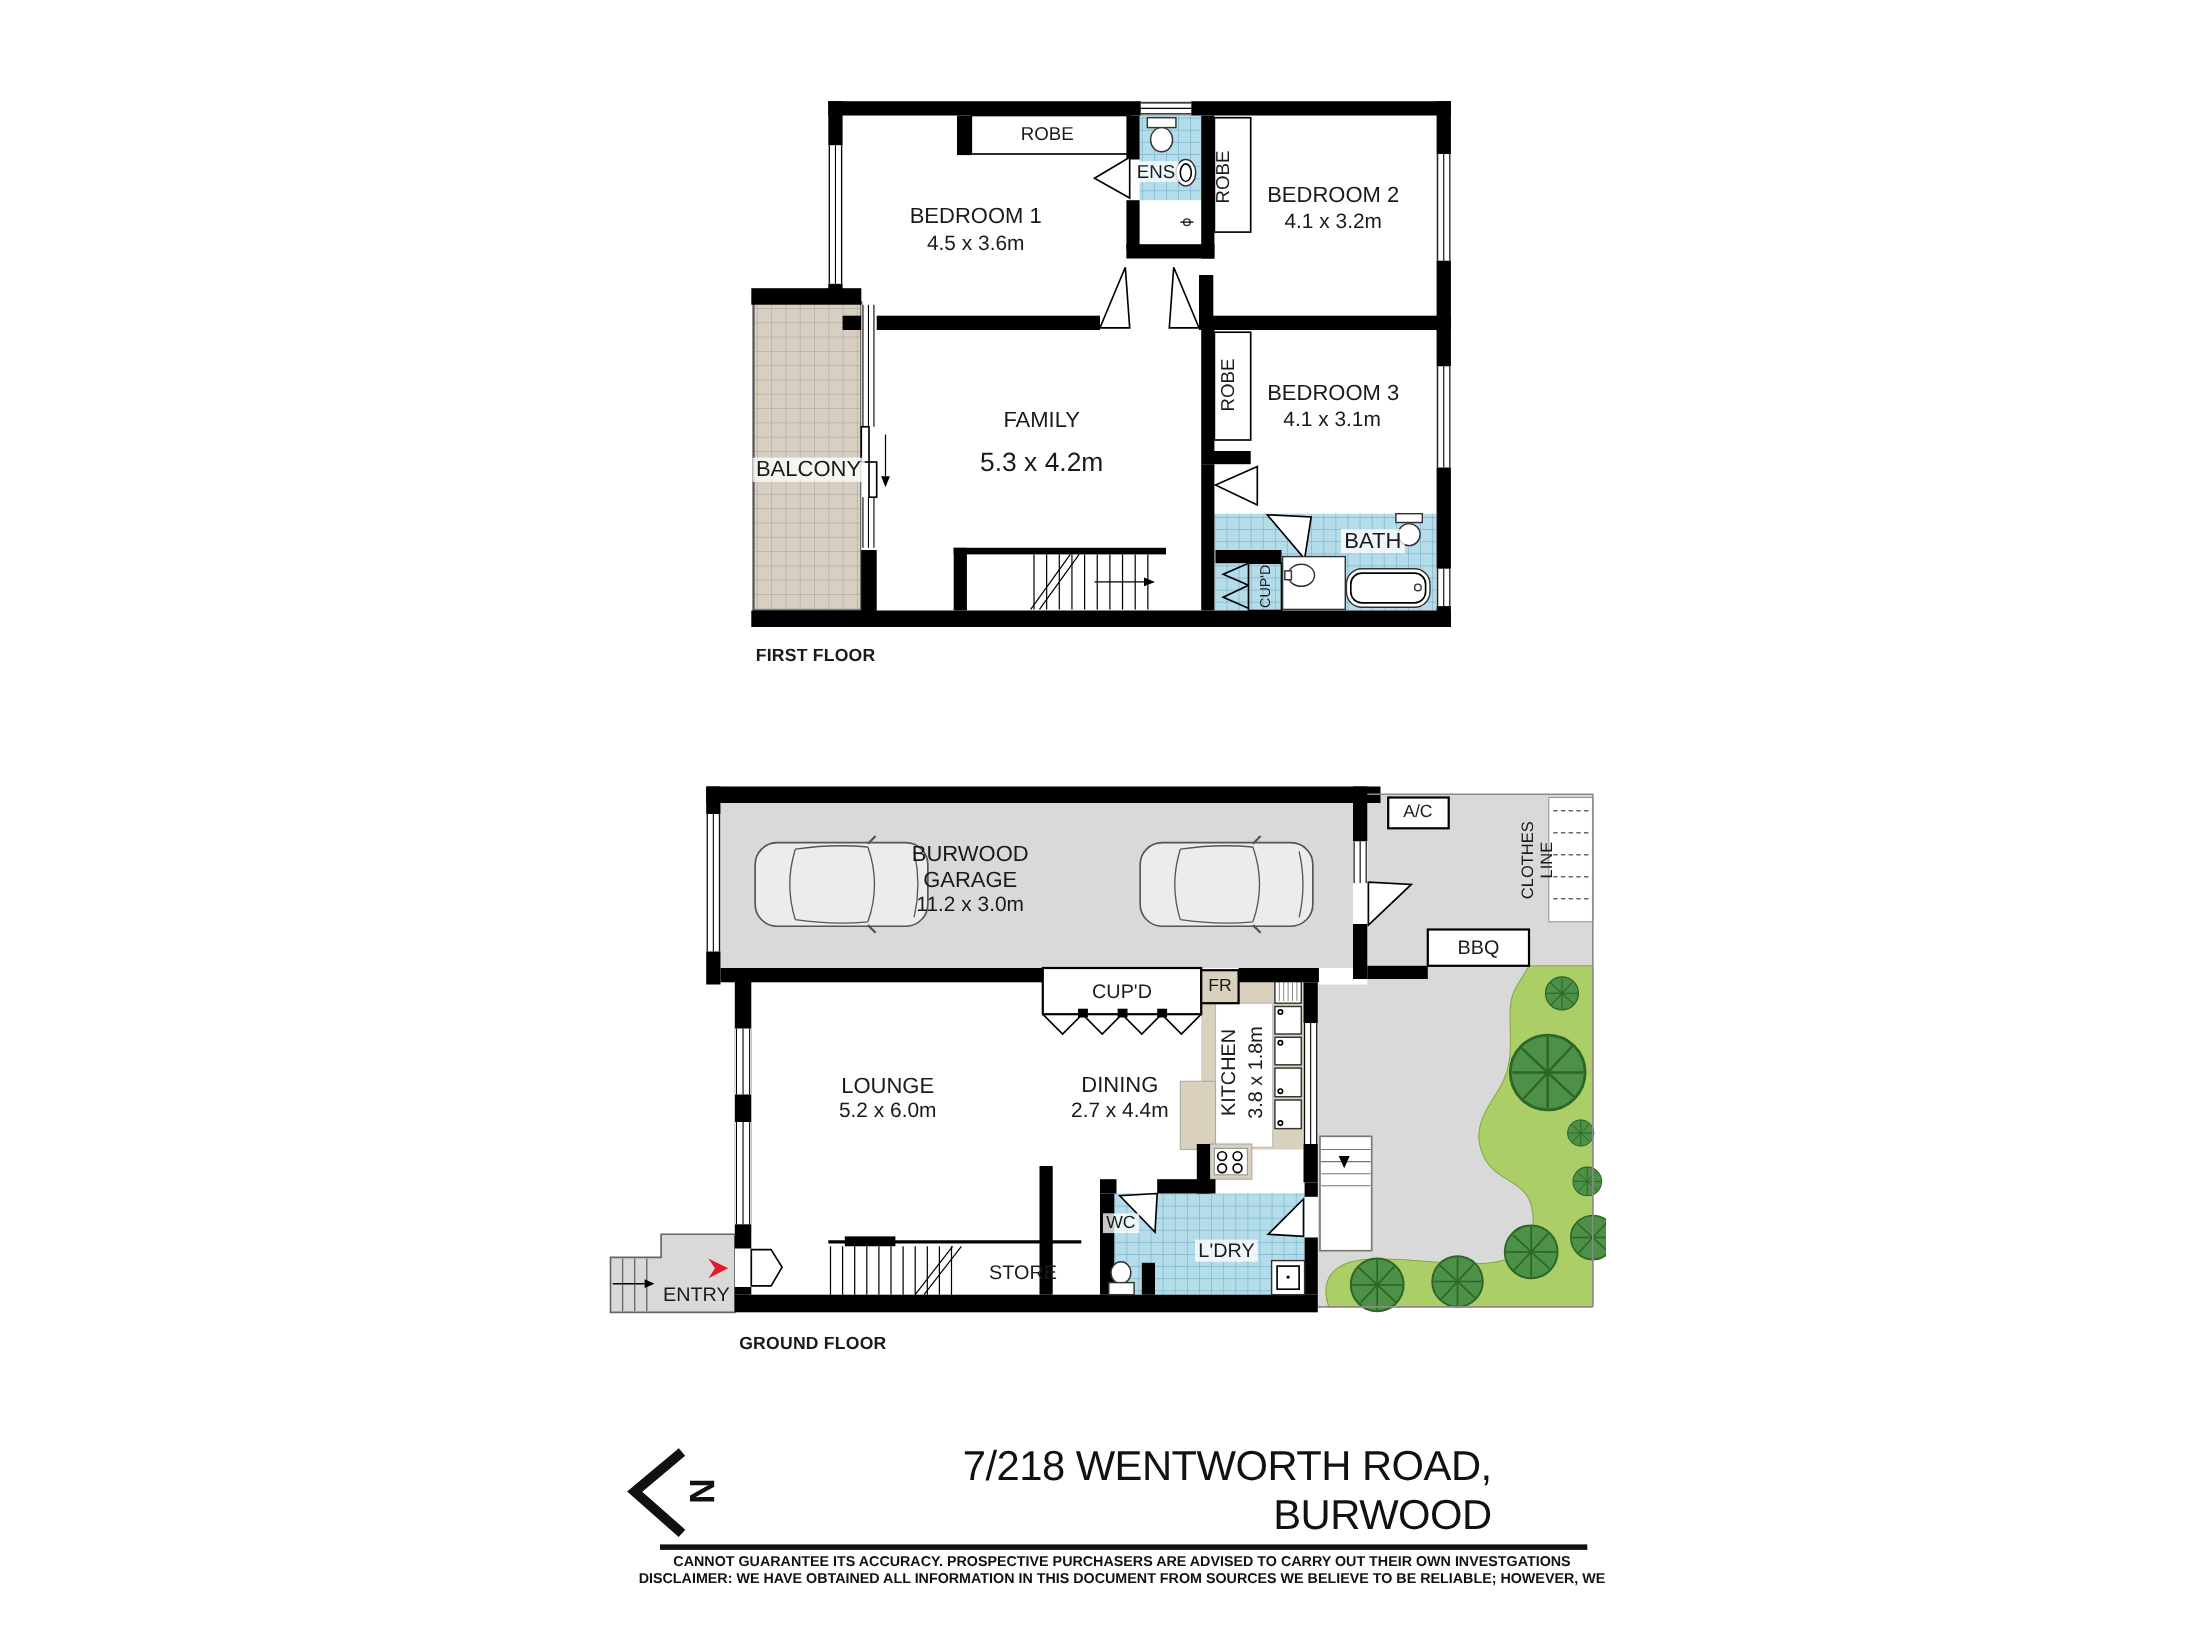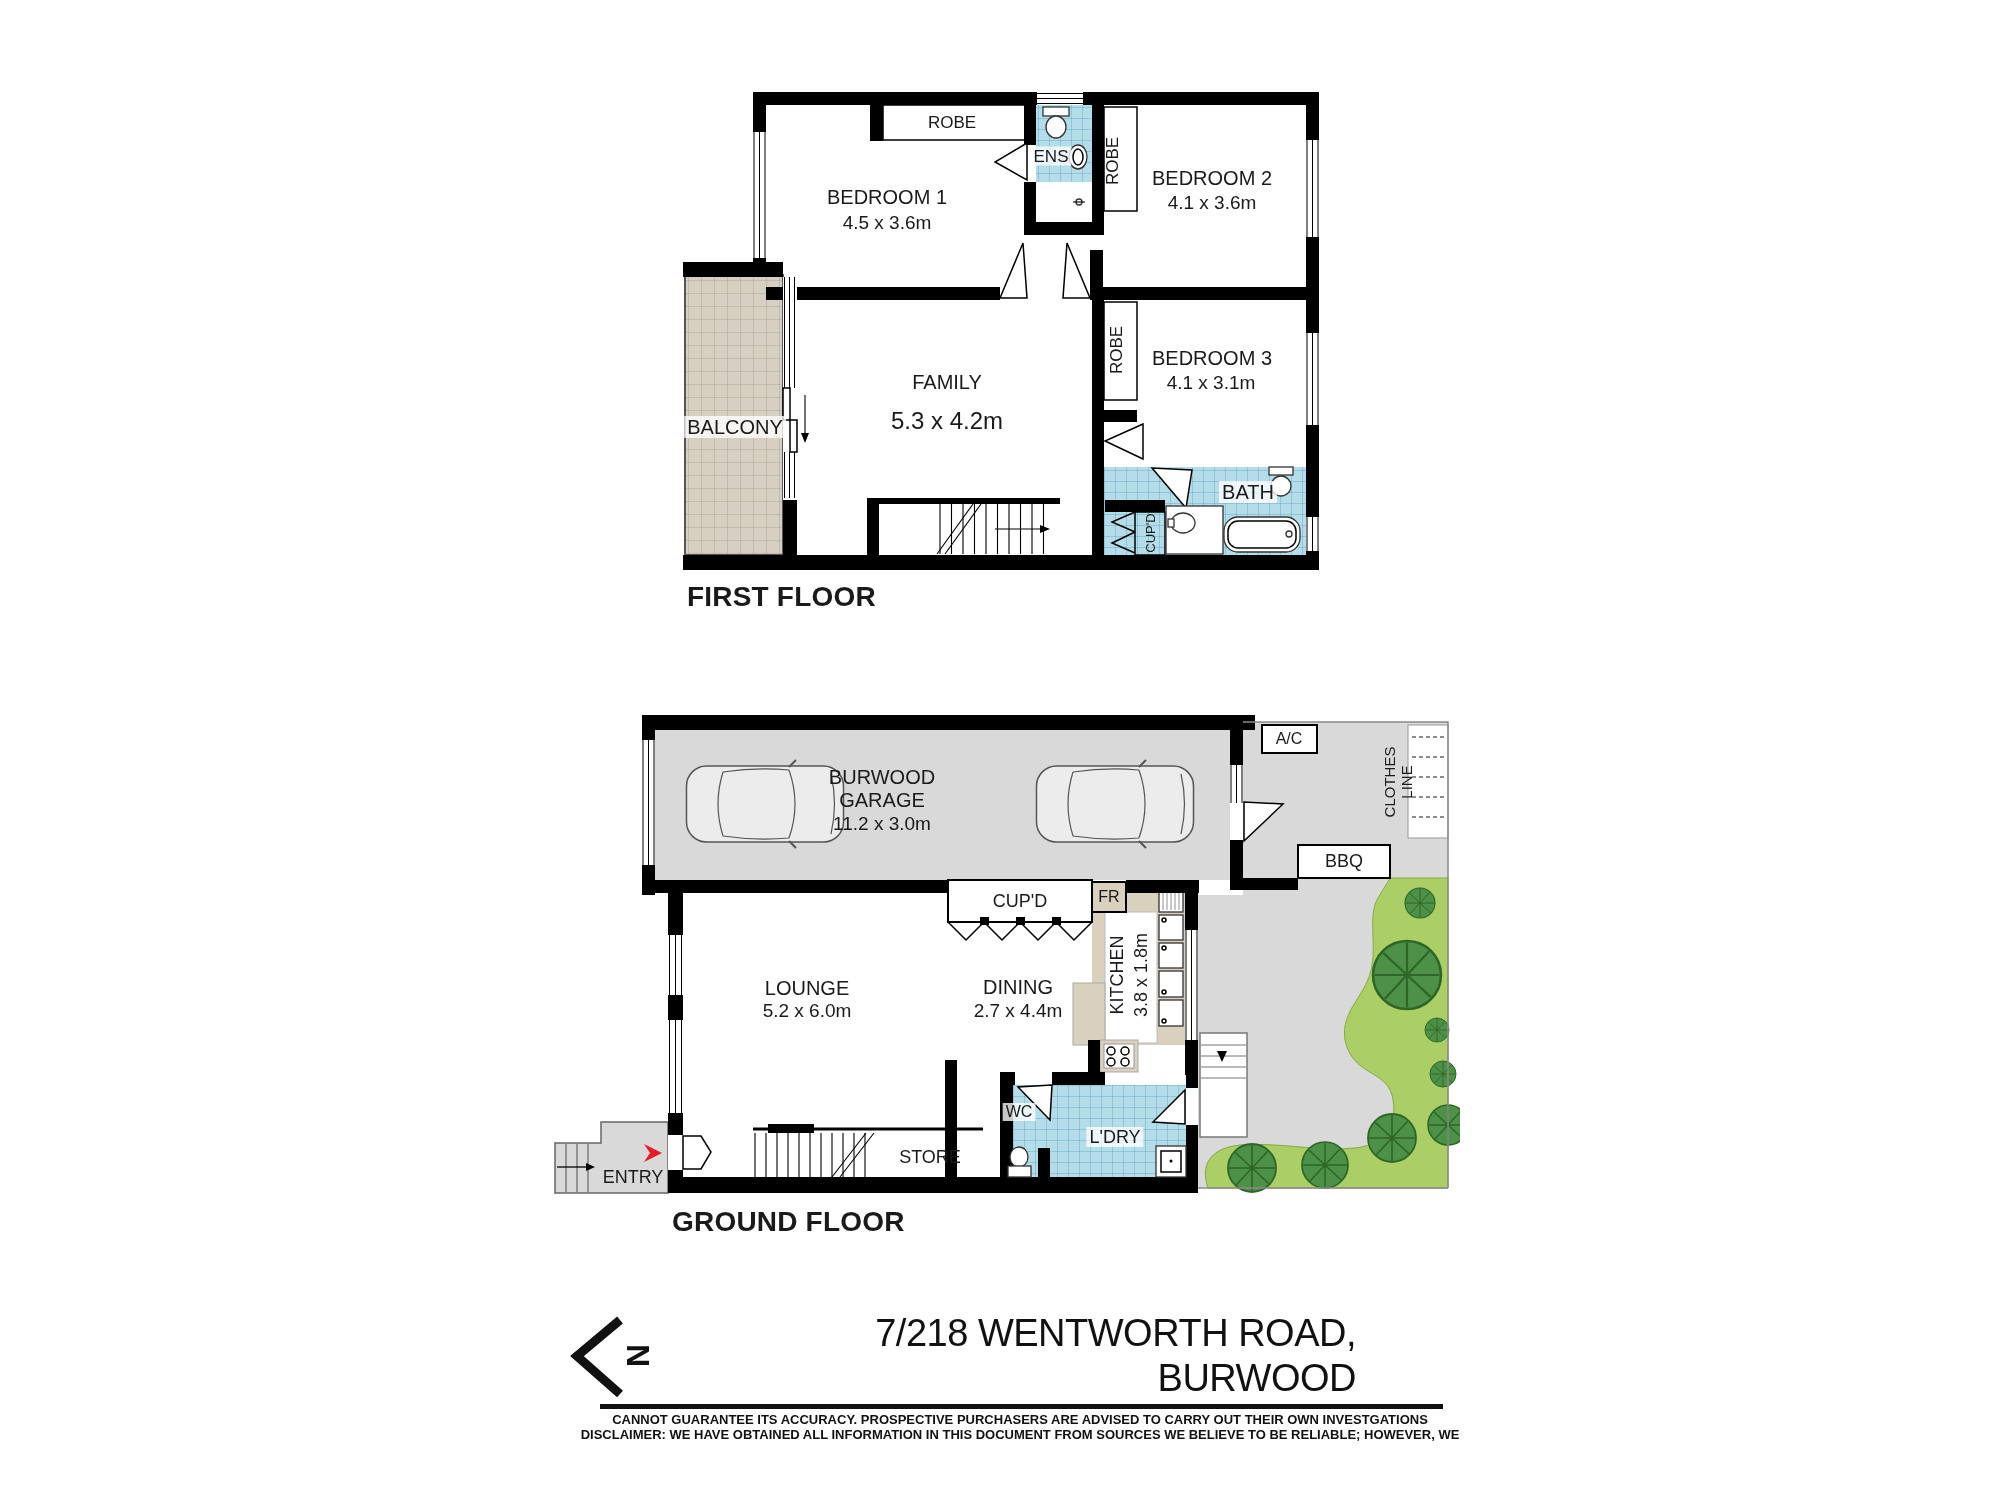--- a/index.html
+++ b/index.html
@@ -2,21 +2,21 @@
 <html style="--c-wall_black: #000000; --c-tile_blue: #b5dce9; --c-tile_line: #5b9fc0; --c-balcony_tile: #d7d0c2; --c-balcony_line: #a09a8a; --c-floor_gray: #d9d9d9; --c-kitchen_tan: #d9d0bd; --c-lawn_green: #abce66; --c-lawn_edge: #86ab45; --c-tree_green: #4c9147; --c-tree_line: #2d6626; --c-arrow_red: #e8192c;"><head>
 <meta charset="utf-8">
 <style>
   html,body{margin:0;padding:0;background:#fff}
   .canvas{position:relative;width:2000px;height:1500px;background:#fff;
           font-family:"Liberation Sans",sans-serif;color:#1a1a1a;overflow:hidden}
   svg{position:absolute}
   .lbl{position:absolute;transform:translate(-50%,-50%);white-space:nowrap;line-height:1;color:#1a1a1a}
   .vert{transform:translate(-50%,-50%) rotate(-90deg)}
   .halo{background:rgba(255,255,255,.78);padding:1px 3px}
-  .titleLbl{position:absolute;transform:translateY(-50%);font-weight:bold;font-size:28px;white-space:nowrap;letter-spacing:.2px}
+  .titleLbl{position:absolute;transform:translateY(-50%);font-weight:bold;font-size:16px;white-space:nowrap;letter-spacing:.2px}
   .addr{position:absolute;left:850px;top:1311px;width:506px;text-align:right;
         font-size:38px;line-height:45px;letter-spacing:-.5px;color:#111}
   .rule{position:absolute;background:#111}
   .disc{position:absolute;left:570px;top:1412px;width:900px;text-align:center;
         font-size:13px;font-weight:bold;line-height:15px;color:#111}
   
   .wall{fill:var(--c-wall_black,#000)}
   .thin{fill:none;stroke:#000;stroke-width:1.5}
   .thinW{fill:#fff;stroke:#000;stroke-width:1.5}
   .fix{fill:#fff;stroke:#333;stroke-width:1.3}
@@ -138,21 +138,21 @@
       <ellipse class="fix" cx="606" cy="401" rx="10" ry="10"></ellipse>
     </g>
   </svg>
 
   <div class="lbl" style="left:887px;top:197px;font-size:20px">BEDROOM 1</div>
   <div class="lbl" style="left:887px;top:222px;font-size:19px">4.5 x 3.6m</div>
   <div class="lbl" style="left:952px;top:122px;font-size:17px">ROBE</div>
   <div class="lbl halo" style="left:1051px;top:156px;font-size:17px">ENS</div>
   <div class="lbl vert" style="left:1112px;top:161px;font-size:17px">ROBE</div>
   <div class="lbl" style="left:1212px;top:178px;font-size:20px">BEDROOM 2</div>
-  <div class="lbl" style="left:1212px;top:202px;font-size:19px">4.1 x 3.6m</div>
+  <div class="lbl" style="left:1212px;top:202px;font-size:19px">4.1 x 3.2m</div>
   <div class="lbl vert" style="left:1116px;top:350px;font-size:17px">ROBE</div>
   <div class="lbl" style="left:1212px;top:358px;font-size:20px">BEDROOM 3</div>
   <div class="lbl" style="left:1211px;top:382px;font-size:19px">4.1 x 3.1m</div>
   <div class="lbl" style="left:947px;top:382px;font-size:20px">FAMILY</div>
   <div class="lbl" style="left:947px;top:421px;font-size:24px">5.3 x 4.2m</div>
   <div class="lbl halo" style="left:735px;top:427px;font-size:20px">BALCONY</div>
   <div class="lbl halo" style="left:1248px;top:492px;font-size:20px">BATH</div>
   <div class="lbl vert" style="left:1150px;top:533px;font-size:13px">CUP'D</div>
   <div class="titleLbl" style="left:687px;top:597px">FIRST FLOOR</div>
 

